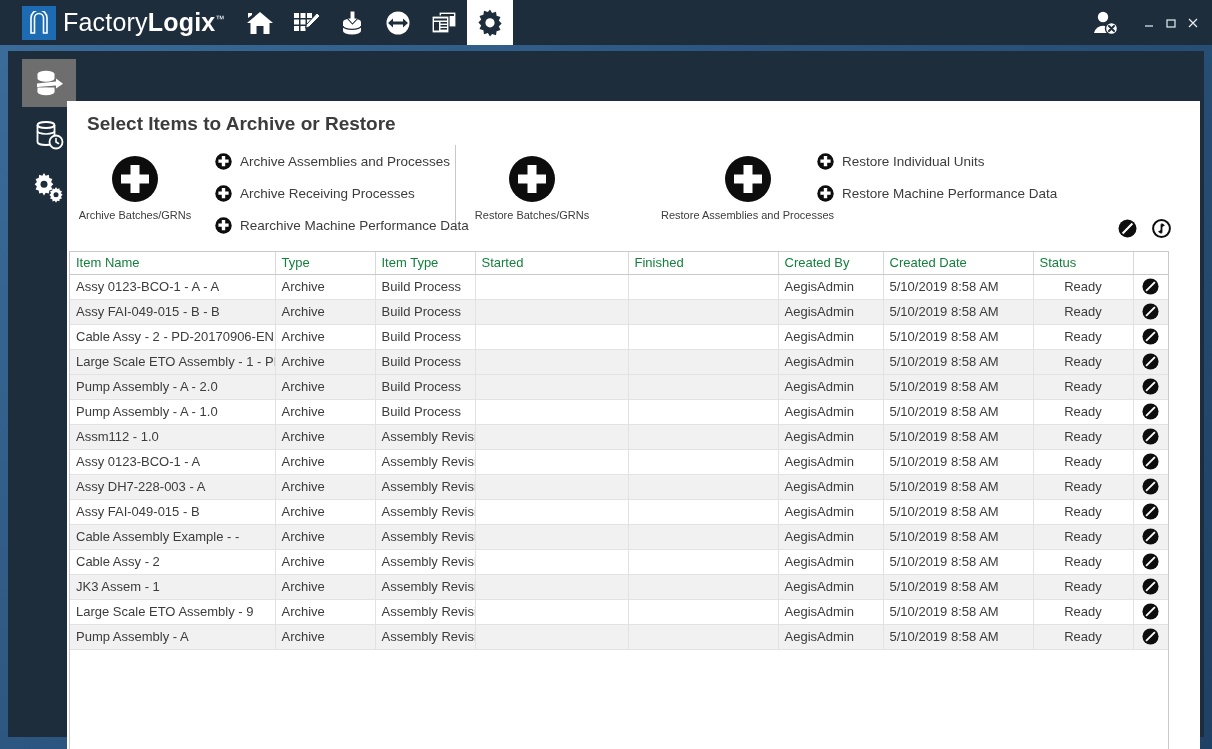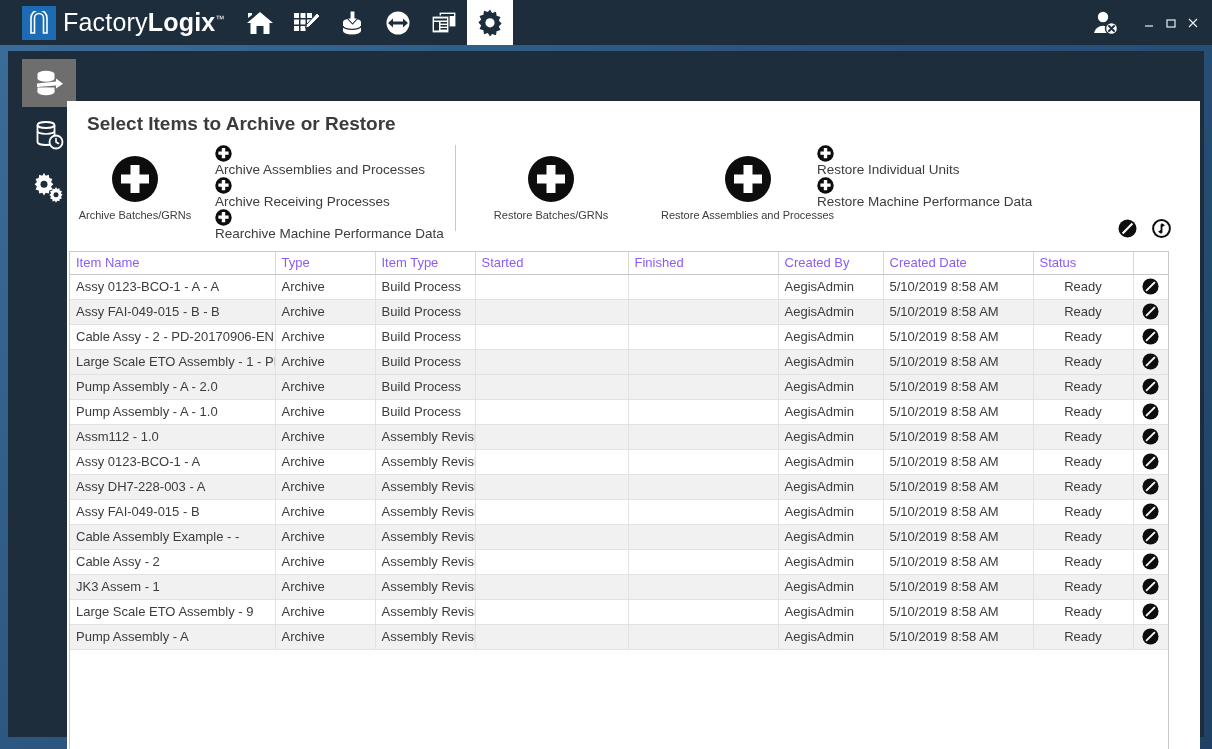--- a/index.html
+++ b/index.html
@@ -141,24 +141,24 @@
   .big-action .lbl {
     margin-top: 2px;
     font-size: 11px;
     color: #3c3c3c;
     white-space: nowrap;
   }
 
   .mini-list { position: absolute; }
   .mini-item {
     display: flex;
+    align-items: center;
     height: 32px;
     cursor: pointer;
     white-space: nowrap;
-    flex-direction: column;
   }
   .mini-item .glyph { margin-right: 8px; display: flex; }
   .mini-item .lbl { font-size: 13.5px; color: #3c3c3c; }
 
   #tb-divider {
     position: absolute;
     left: 388px; top: 4px;
     width: 1px; height: 86px;
     background: #c8c8c8;
   }
@@ -181,21 +181,21 @@
 
   table { border-collapse: collapse; width: 1098px; table-layout: fixed; }
 
   thead th {
     height: 22px;
     background: #ffffff;
     border-right: 1px solid #d8d8d8;
     border-bottom: 1px solid #c9c9c9;
     font-weight: normal;
     font-size: 13px;
-    color: #8b5cf6;
+    color: #15803d;
     text-align: left;
     padding-left: 6px;
     overflow: hidden;
     white-space: nowrap;
   }
   thead th.nob { border-right: none; }
 
   tbody td {
     height: 25px;
     border-right: 1px solid #e2e2e2;
@@ -412,21 +412,21 @@
             <span class="glyph">
               <svg width="17" height="17" viewBox="0 0 17 17">
                   <circle cx="8.5" cy="8.5" r="8.2" fill="#0d0d0d"></circle>
                   <path d="M6.8 3 h3.4 v3.4 h3.4 v3.4 h-3.4 v3.4 h-3.4 v-3.4 h-3.4 v-3.4 h3.4 z" fill="#ffffff"></path>
                 </svg>
             </span>
             <span class="lbl">Rearchive Machine Performance Data</span>
           </div>
         </div>
 
-        <div class="big-action" style="left:394px; top:14px;">
+        <div class="big-action" style="left:375px; top:14px;">
           <div class="circle">
             <svg width="48" height="48" viewBox="0 0 48 48">
               <circle cx="24" cy="24" r="23" fill="#0d0d0d"></circle>
               <path d="M19.5 10 h9 v9.5 h9.5 v9 h-9.5 v9.5 h-9 v-9.5 h-9.5 v-9 h9.5 z" fill="#ffffff"></path>
             </svg>
           </div>
           <div class="lbl">Restore Batches/GRNs</div>
         </div>
 
         <div class="big-action" style="left:563px; top:14px; width:235px;">

